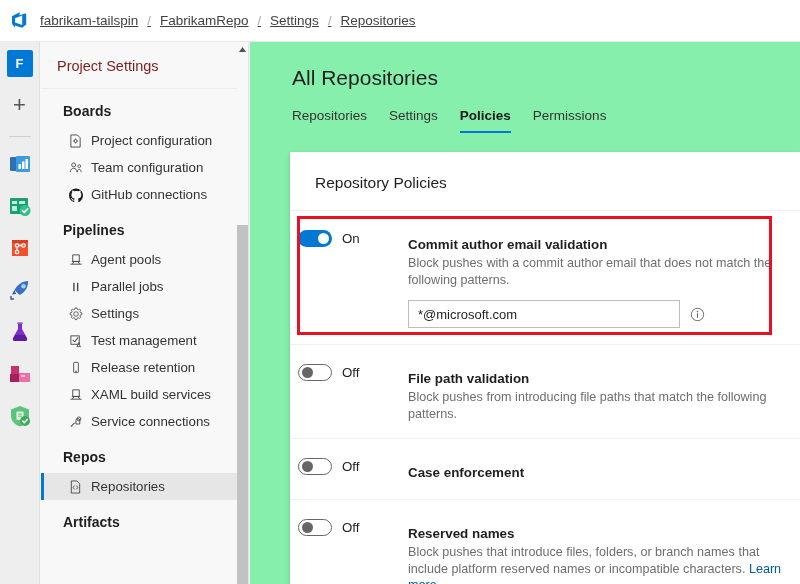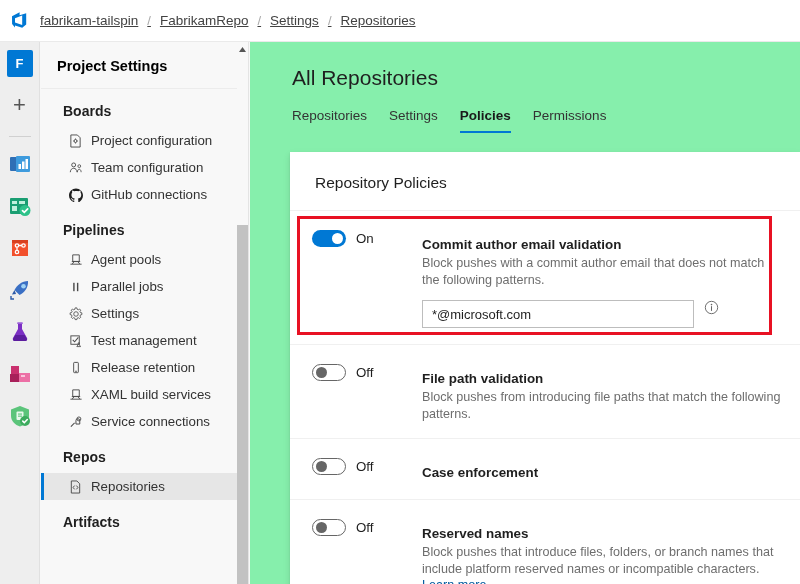--- a/index.html
+++ b/index.html
@@ -38,21 +38,21 @@
   .plus-btn { font-size:22px; color:#555; line-height:1; font-weight:300; }
   .rail-divider { width:22px; height:1px; background:#d0d0d0; margin:2px 0 14px 0; }
 
   
   .sidenav {
     position:absolute; left:41px; top:42px; width:208px; height:542px;
     background:#f8f8f8; border-right:1px solid #e4e4e4;
     overflow:hidden;
   }
   .sidenav-title {
-    font-size:14.5px; font-weight:700; color:#000000;
+    font-size:14.5px; font-weight:400; color:#7f1d1d;
     padding:16px 0 14px 16px; border-bottom:1px solid #ececec;
   }
   .nav-scroll { position:relative; }
   .nav-group-head {
     font-size:14px; font-weight:600; color:#1f1f1f;
     padding:14px 0 8px 22px;
   }
   .nav-item {
     display:flex; align-items:center; gap:8px;
     padding:5px 0 5px 27px; font-size:13.3px; color:#333;
@@ -84,38 +84,38 @@
     content:""; position:absolute; left:0; right:0; bottom:0; height:2px; background:#0078d4;
   }
 
   .card {
     position:absolute; left:40px; top:110px; width:510px; min-height:432px;
     background:#ffffff; box-shadow:0 0.6px 1.8px rgba(0,0,0,0.10), 0 3.2px 7.2px rgba(0,0,0,0.11);
   }
   .card-head { font-size:15.5px; color:#1f1f1f; padding:22px 0 18px 25px; font-weight:400; }
 
   .policy-row {
-    display:flex; padding:18px 18px 16px 22px; border-top:1px solid #f0f0f0;
+    display:flex; padding:18px 18px 16px 8px; border-top:1px solid #f0f0f0;
   }
   .policy-row.first { border-top:1px solid #f0f0f0; }
   .toggle-col { width:110px; display:flex; align-items:flex-start; gap:10px; padding-top:1px; flex:none; }
   .switch { width:34px; height:17px; border-radius:9px; position:relative; flex:none; }
   .switch.on { background:#0078d4; }
   .switch.off { background:#ffffff; border:1px solid #666; }
   .knob { position:absolute; width:11px; height:11px; border-radius:50%; top:3px; }
   .switch.on .knob { background:#ffffff; right:3px; }
   .switch.off .knob { background:#666; left:3px; top:2px; }
   .sw-label { font-size:13.3px; color:#1f1f1f; line-height:17px; }
 
   .policy-body { flex:1;margin-top:8px; }
   .policy-name { font-size:13.4px; font-weight:700; color:#1f1f1f; margin-bottom:3px; }
   .policy-desc { font-size:12.6px; color:#6e6e6e; line-height:16.5px; }
   .policy-desc a { color:#005a9e; text-decoration:none; }
 
-  .input-row { display:flex; align-items:flex-start; gap:10px; margin-top:12px; }
+  .input-row { display:flex; align-items:center; gap:10px; margin-top:12px; }
   .pattern-input {
     width:272px; height:28px; border:1px solid #bdbdbd; background:#fff;
     font-size:13px; color:#1f1f1f; padding:0 9px;
     font-family:"Liberation Sans", sans-serif;
   }
   .info-icon { width:15px; height:15px; color:#666; }
 
   
   .redbox {
     position:absolute; left:297px; top:216px; width:475px; height:119px;

